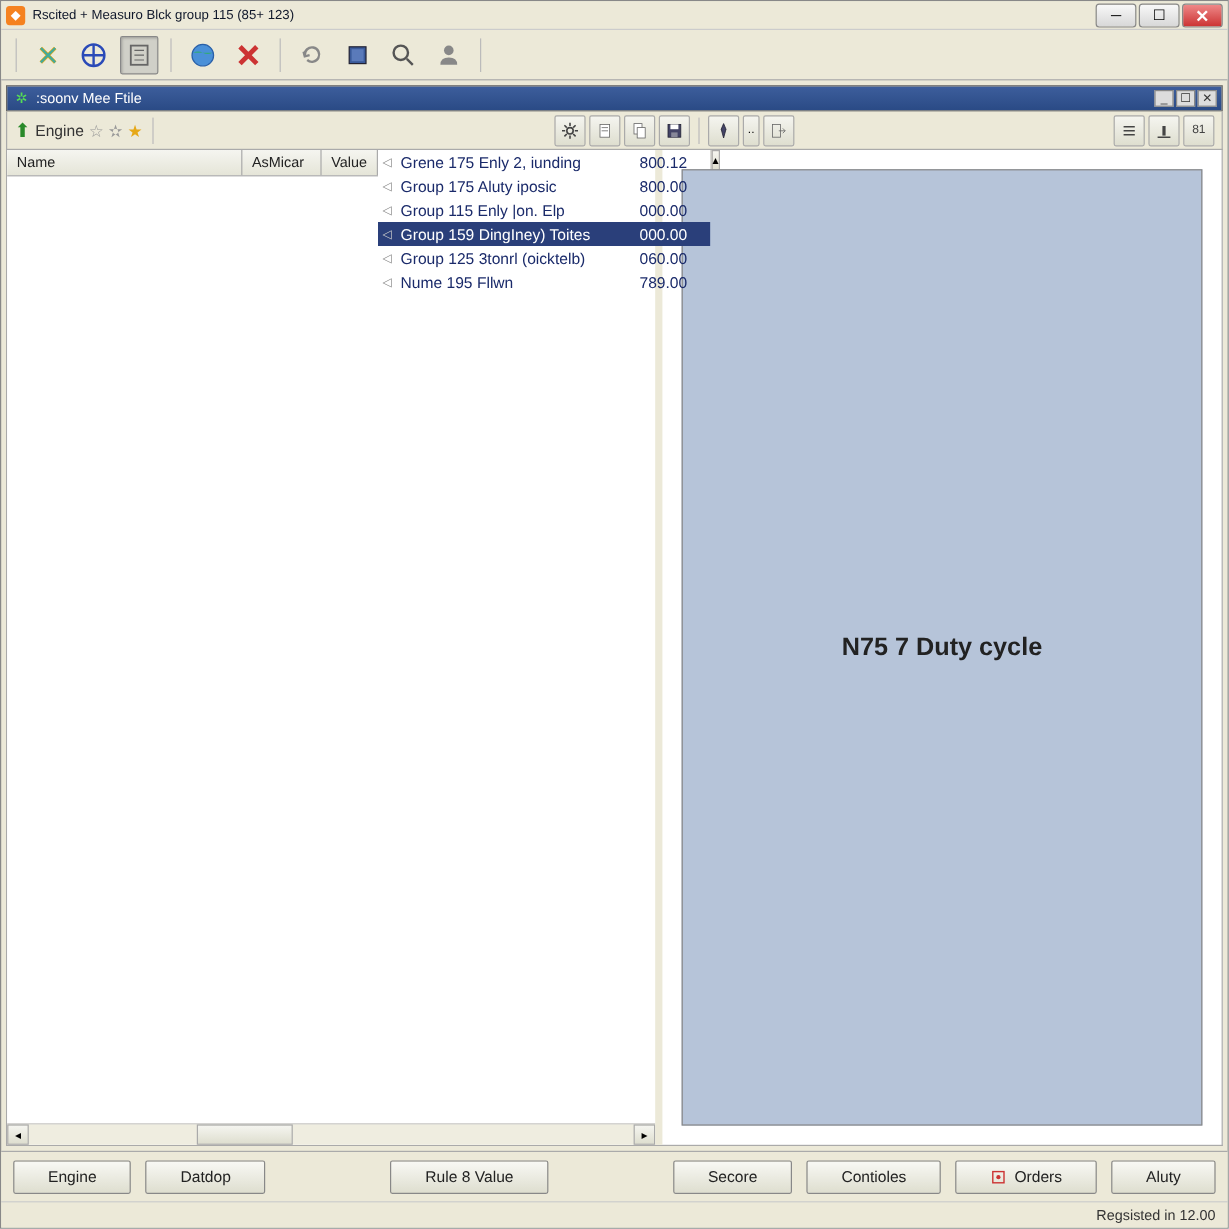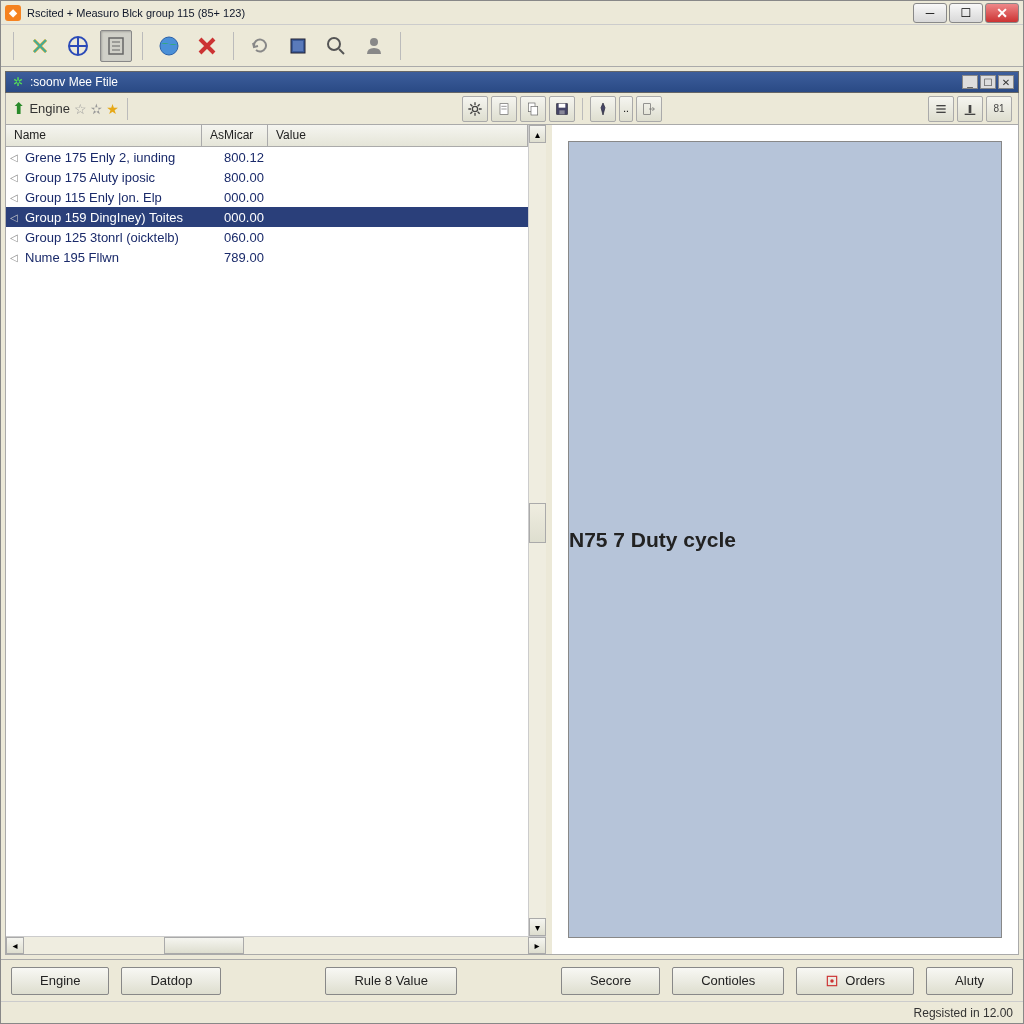--- a/index.html
+++ b/index.html
@@ -208,21 +208,21 @@
   display: flex;
   flex-direction: column;
 }
 .right-canvas {
   flex: 1;
   background: #b6c4d9;
   border: 1px solid #888;
   margin: 16px;
   display: flex;
   align-items: center;
-  justify-content: flex-start;
+  justify-content: center;
 }
 .canvas-text {
   font-size: 21px;
   font-weight: bold;
   color: #222;
 }
 .right-footer {
   height: 28px;
   background: #ece9d8;
   border-top: 1px solid #aaa;
@@ -427,21 +427,21 @@
             <span style="font-size:10px;color:#444">81</span>
           </div>
         </div>
       </div>
     </div>
 
     <div class="split-pane">
 
       <div class="left-pane">
         <div style="flex:1;display:flex;">
-          <div style="flex:1;display:flex;flex-direction:column;">
+          <div style="flex:1;display:flex;flex-direction:row;">
             <div class="table-header">
               <div class="th th-name">Name</div>
               <div class="th th-asmicar">AsMicar</div>
               <div class="th th-value">Value</div>
             </div>
             <div class="table-body" id="table-body">
                 <div class="row">
                   <span class="row-icon">◁</span>
                   <span class="row-name">Grene 175 Enly 2, iunding</span>
                   <span class="row-value">800.12</span>

